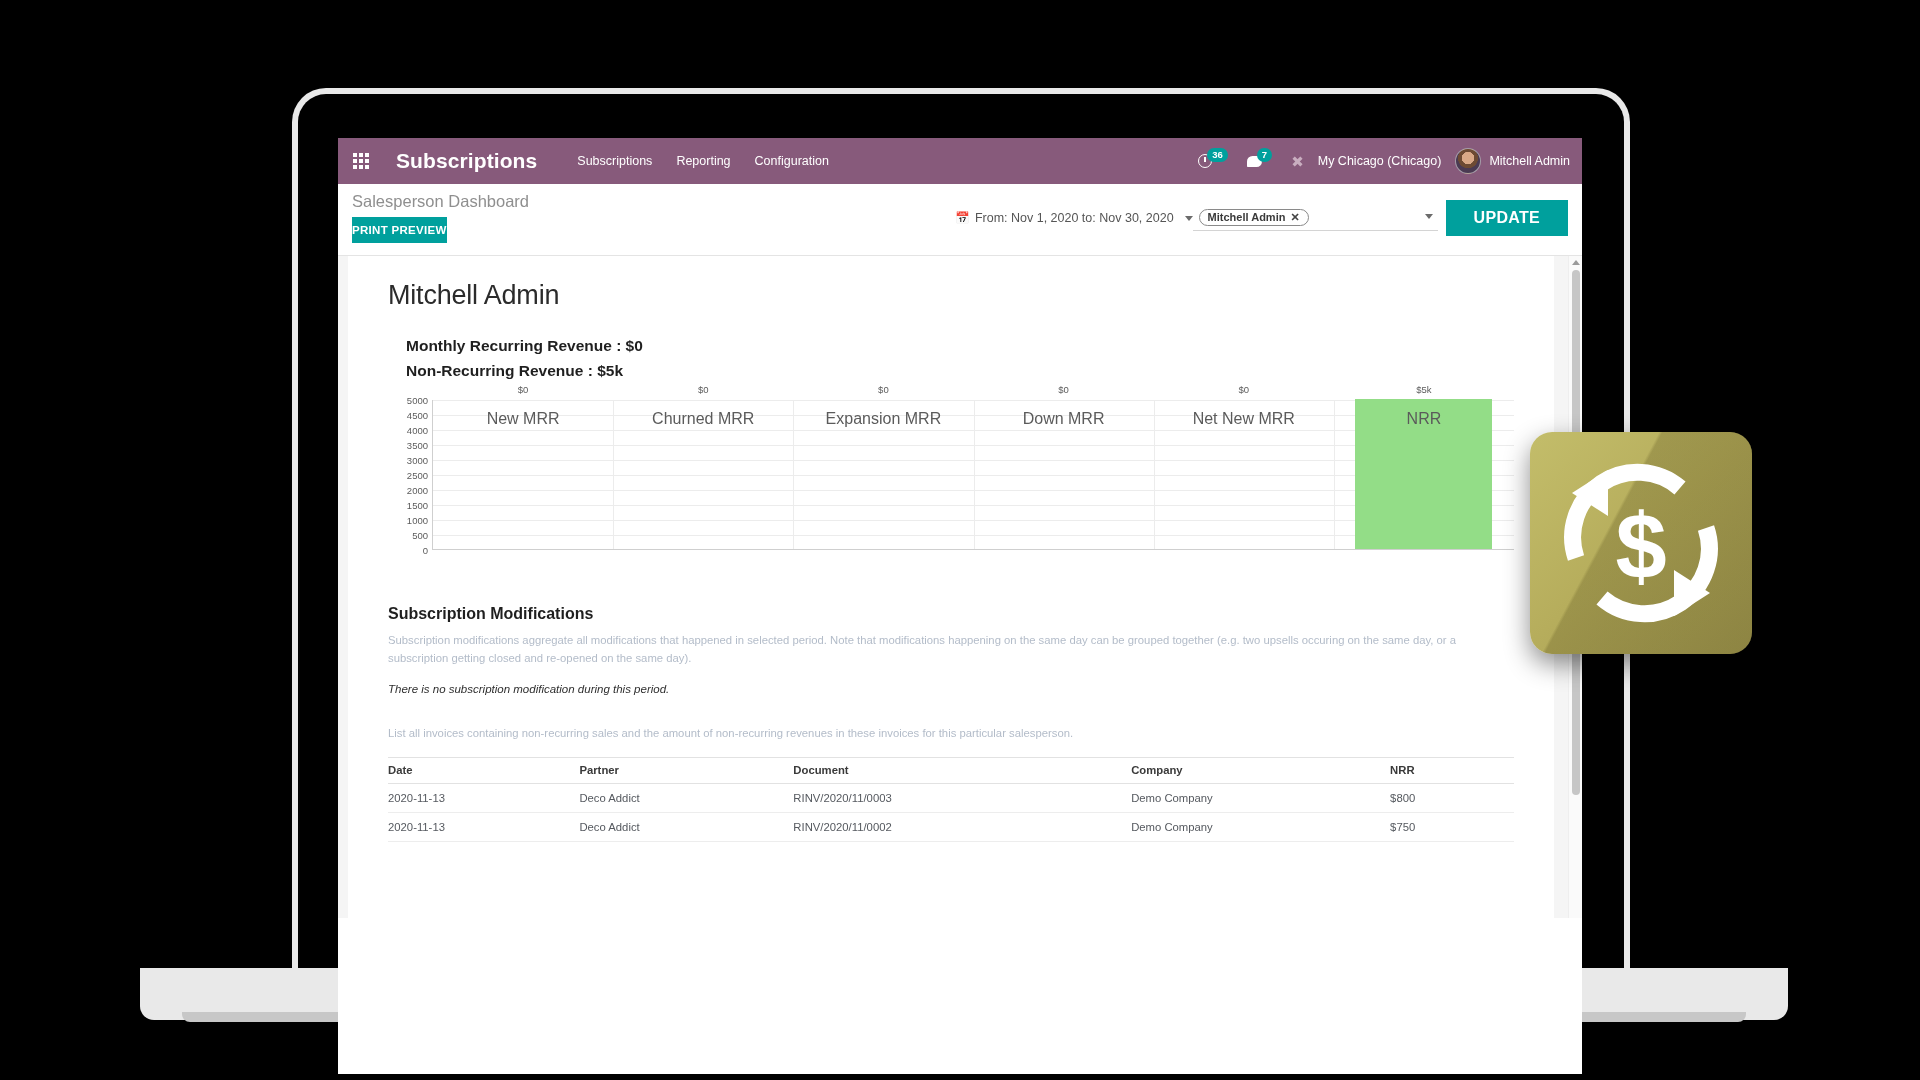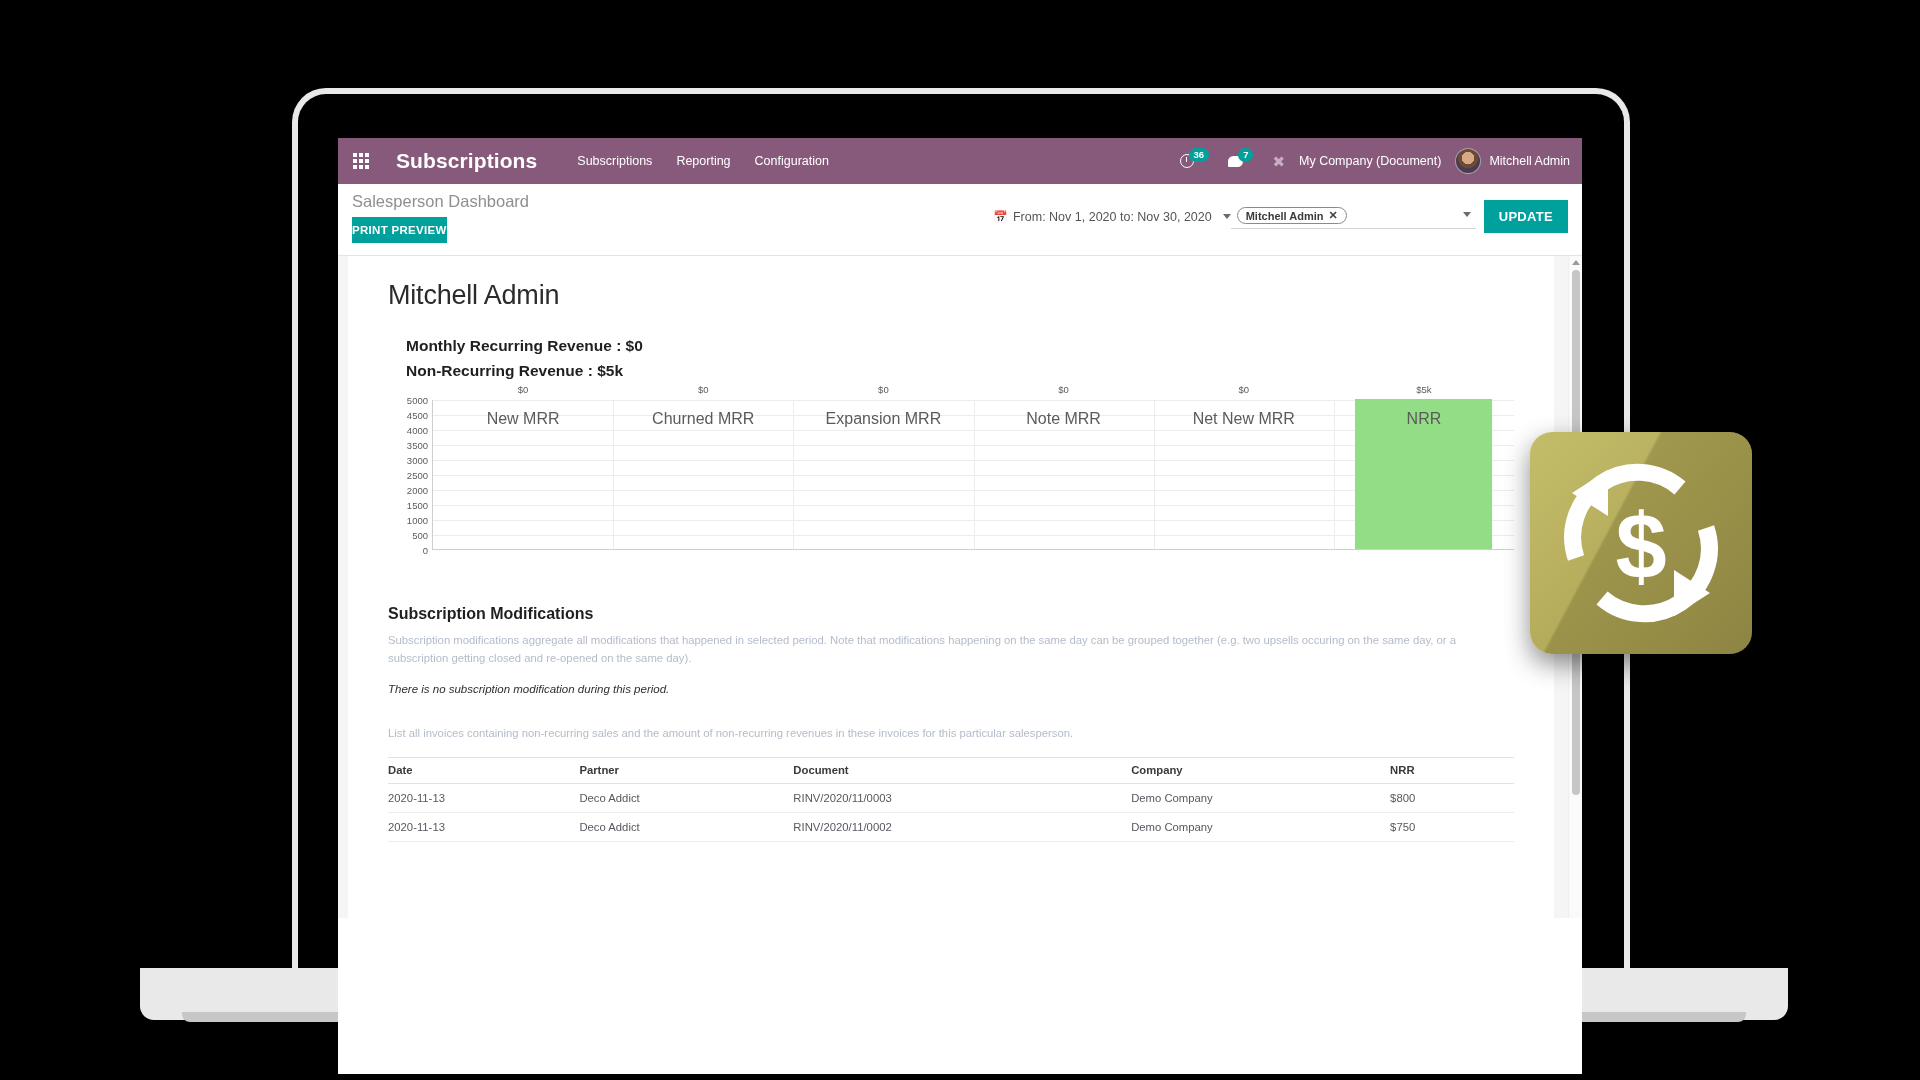--- a/index.html
+++ b/index.html
@@ -150,22 +150,22 @@
   .tag {
     display: inline-flex; align-items: center; gap: 5px;
     border: 1px solid #8a8a8a; border-radius: 11px;
     padding: 1px 8px; font-size: 11px; font-weight: bold; color: #3a3a3a;
     background: #fff; white-space: nowrap;
   }
   .tag .x { font-size: 11px; color: #444; cursor: pointer; font-weight: bold; }
   #tag-select .caret-down { position: absolute; right: 5px; top: 8px; margin: 0; }
   #update-btn {
     background: #00a09d; color: #fff; border: none;
-    font-size: 13px; font-weight: bold; letter-spacing: .3px;
-    padding: 9px 15px; cursor: pointer; margin-left: 8px;
+    font-size: 16px; font-weight: bold; letter-spacing: .3px;
+    padding: 9px 28px; cursor: pointer; margin-left: 8px;
   }
 
   
   #report-wrap {
     position: relative;
     height: calc(780px - 46px - 72px);
     background: #f5f5f5;
     overflow: hidden;
   }
   #report-sheet {
@@ -309,21 +309,21 @@
       <div id="topbar-right">
         <div class="sys-icon">
           <span class="act-ico"></span>
           <span class="badge">36</span>
         </div>
         <div class="sys-icon">
           <span class="msg-ico"></span>
           <span class="badge">7</span>
         </div>
         <span class="wrench-ico">✖</span>
-        <div id="company-name">My Company (Document)</div>
+        <div id="company-name">My Chicago (Chicago)</div>
         <div id="user-block">
           <span id="avatar"></span>
           <span id="user-name">Mitchell Admin</span>
         </div>
       </div>
     </div>
 
     <div id="control-panel">
       <div id="breadcrumb">Salesperson Dashboard</div>
       <button id="print-preview-btn">PRINT PREVIEW</button>
@@ -381,21 +381,21 @@
                 <div class="val-label" style="left: 8.33333%;">$0</div>
                 <div class="cat-label" style="left: 8.33333%; position: absolute; bottom: -22px;">New MRR</div>
                 <div class="grid-v" style="left: 16.6667%;"></div>
                 <div class="val-label" style="left: 25%;">$0</div>
                 <div class="cat-label" style="left: 25%; position: absolute; bottom: -22px;">Churned MRR</div>
                 <div class="grid-v" style="left: 33.3333%;"></div>
                 <div class="val-label" style="left: 41.6667%;">$0</div>
                 <div class="cat-label" style="left: 41.6667%; position: absolute; bottom: -22px;">Expansion MRR</div>
                 <div class="grid-v" style="left: 50%;"></div>
                 <div class="val-label" style="left: 58.3333%;">$0</div>
-                <div class="cat-label" style="left: 58.3333%; position: absolute; bottom: -22px;">Note MRR</div>
+                <div class="cat-label" style="left: 58.3333%; position: absolute; bottom: -22px;">Down MRR</div>
                 <div class="grid-v" style="left: 66.6667%;"></div>
                 <div class="val-label" style="left: 75%;">$0</div>
                 <div class="cat-label" style="left: 75%; position: absolute; bottom: -22px;">Net New MRR</div>
                 <div class="grid-v" style="left: 83.3333%;"></div>
                 <div class="bar" style="left: 85.3333%; width: 12.6667%; height: 150px; background: rgb(147, 221, 135);"></div>
                 <div class="val-label" style="left: 91.6667%;">$5k</div>
                 <div class="cat-label" style="left: 91.6667%; position: absolute; bottom: -22px;">NRR</div>
               </div>
           </div>
         </div>

